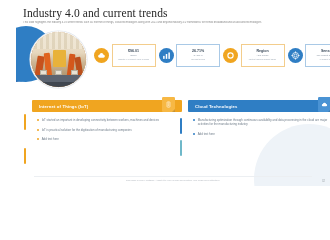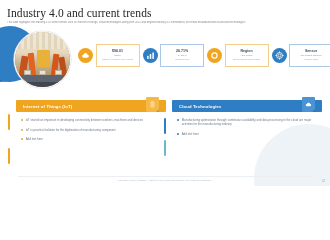--- a/index.html
+++ b/index.html
@@ -3,21 +3,21 @@
 <meta charset="utf-8">
 <style>
   * { margin:0; padding:0; box-sizing:border-box; }
   html,body { width:330px; height:186px; overflow:hidden; }
   body {
     background:#ffffff;
     font-family:"Liberation Sans", sans-serif;
     color:#3d3d3d;
     position:relative;
   }
-  .slide { position:absolute; inset:0; background:#fff; overflow:hidden; }
+  .slide { position:absolute; inset:0; background:#fff; overflow:hidden;margin-left:16px; }
 
   
   .title {
     position:absolute; left:7px; top:7px;
     font-family:"Liberation Serif", serif;
     font-size:11.5px; font-weight:400; color:#262626;
     letter-spacing:.1px; white-space:nowrap;
   }
   .subtitle {
     position:absolute; left:7px; top:20.5px; width:300px;

